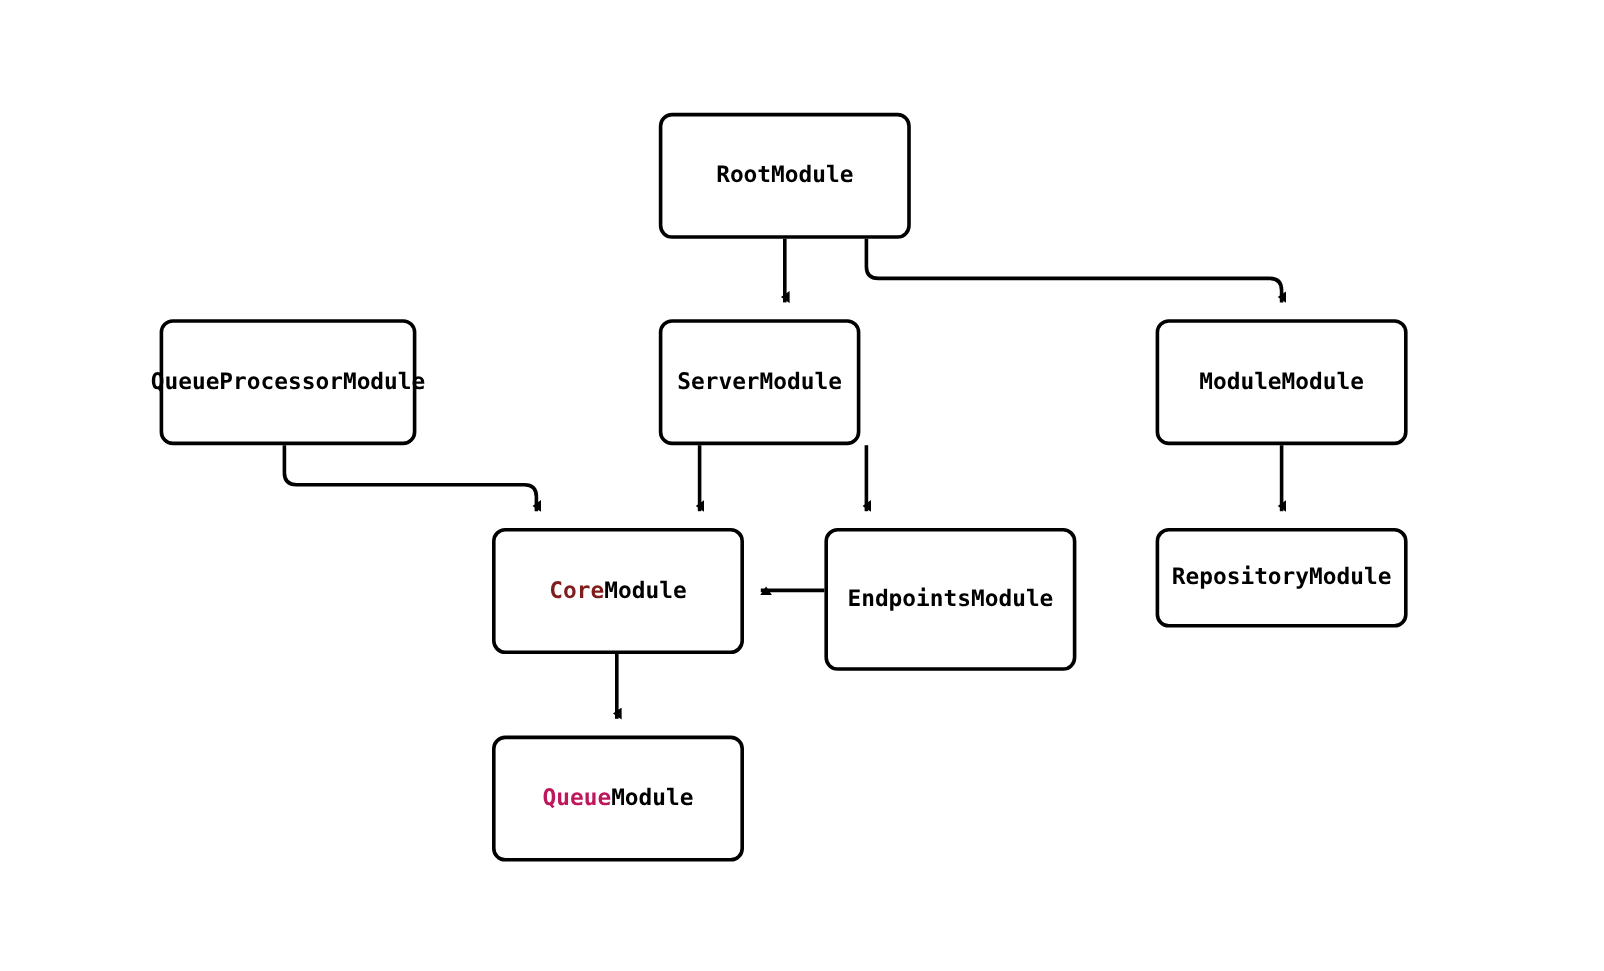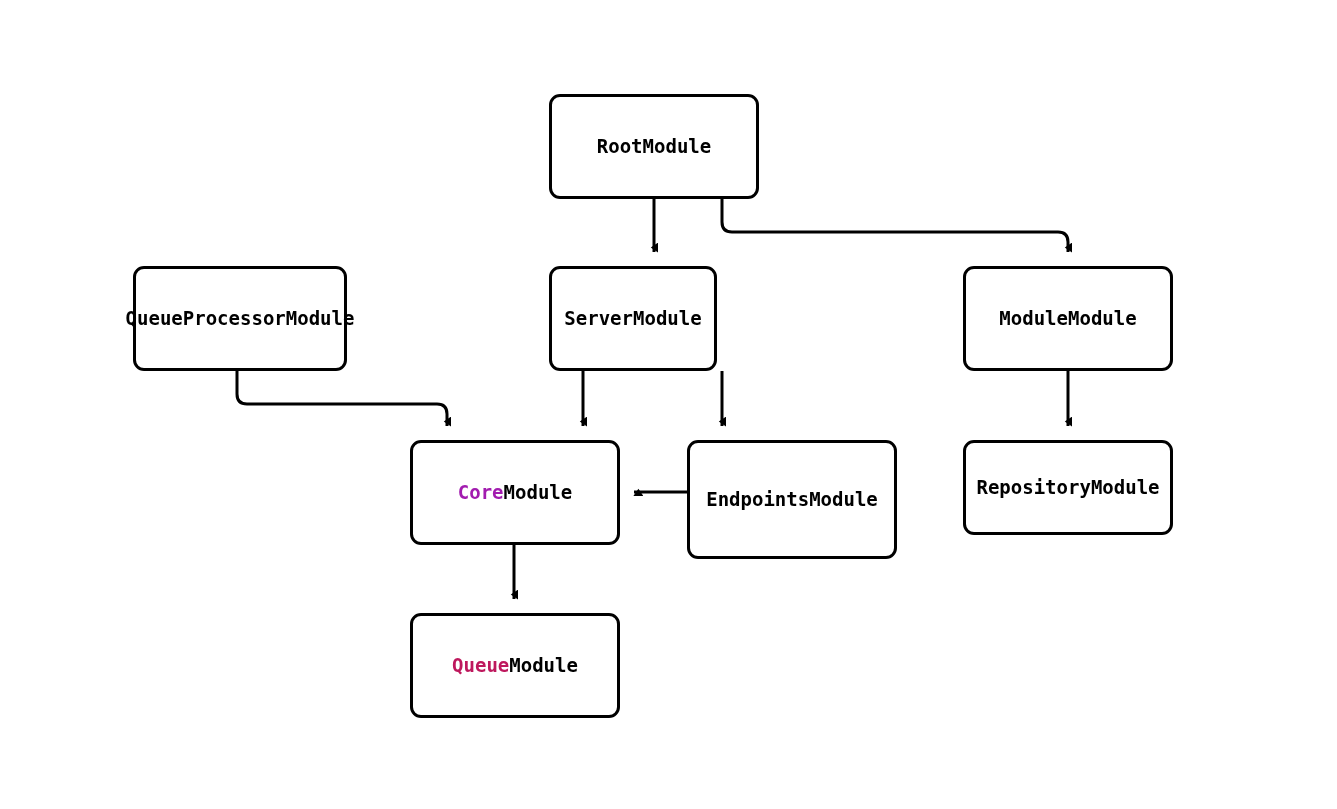--- a/index.html
+++ b/index.html
@@ -83,28 +83,28 @@
       </div>
       <div class="node" style="left: 549px; top: 266px; width: 168px; height: 105px; border-color: rgb(0, 0, 0);">
         <div class="node-line" style="color: rgb(0, 0, 0);">Server</div>
         <div class="node-line" style="color: rgb(0, 0, 0);">Module</div>
       </div>
       <div class="node" style="left: 963px; top: 266px; width: 210px; height: 105px; border-color: rgb(0, 0, 0);">
         <div class="node-line" style="color: rgb(0, 0, 0);">Module</div>
         <div class="node-line" style="color: rgb(0, 0, 0);">Module</div>
       </div>
       <div class="node" style="left: 410px; top: 440px; width: 210px; height: 105px; border-color: rgb(0, 0, 0);">
-        <div class="node-line" style="color: #a21caf;">Core</div>
+        <div class="node-line" style="color: #7f1d1d;">Core</div>
         <div class="node-line" style="color: rgb(0, 0, 0);">Module</div>
       </div>
       <div class="node" style="left: 687px; top: 440px; width: 210px; height: 119px; border-color: rgb(0, 0, 0);">
         <div class="node-line" style="color: rgb(0, 0, 0);">Endpoints</div>
         <div class="node-line" style="color: rgb(0, 0, 0);">Module</div>
       </div>
-      <div class="node" style="left: 963px; top: 440px; width: 210px; height: 95px; border-color: rgb(0, 0, 0);">
+      <div class="node" style="left: 963px; top: 440px; width: 210px; height: 83px; border-color: rgb(0, 0, 0);">
         <div class="node-line" style="color: rgb(0, 0, 0);">Repository</div>
         <div class="node-line" style="color: rgb(0, 0, 0);">Module</div>
       </div>
       <div class="node" style="left: 410px; top: 613px; width: 210px; height: 105px; border-color: rgb(0, 0, 0);">
         <div class="node-line" style="color: #be185d;">Queue</div>
         <div class="node-line" style="color: rgb(0, 0, 0);">Module</div>
       </div>
     </div>
 
 </div>

